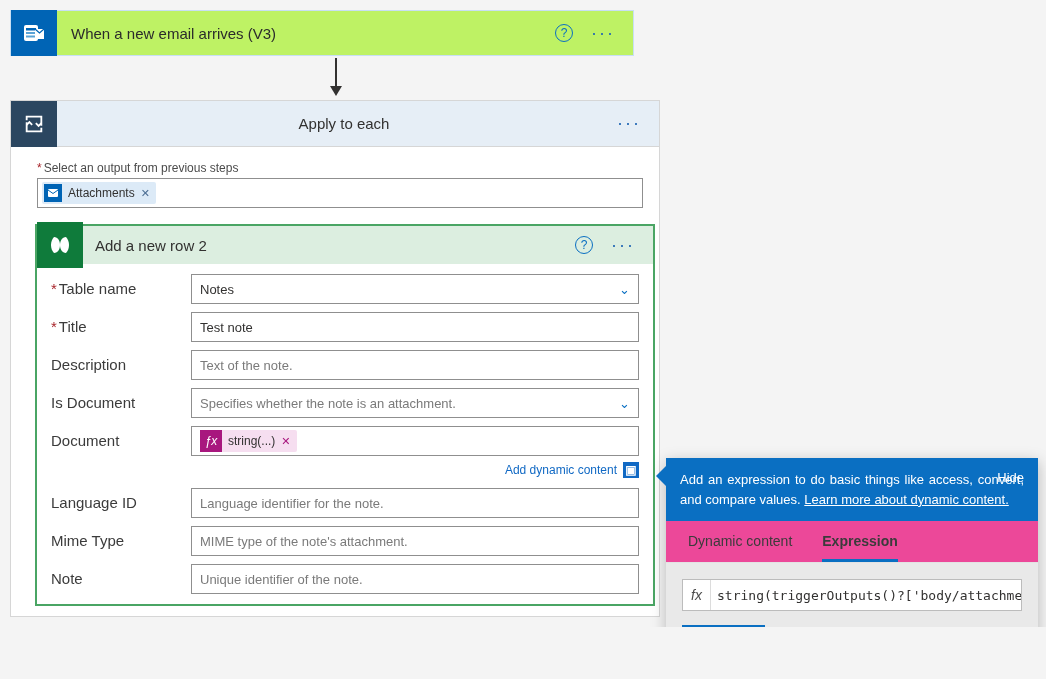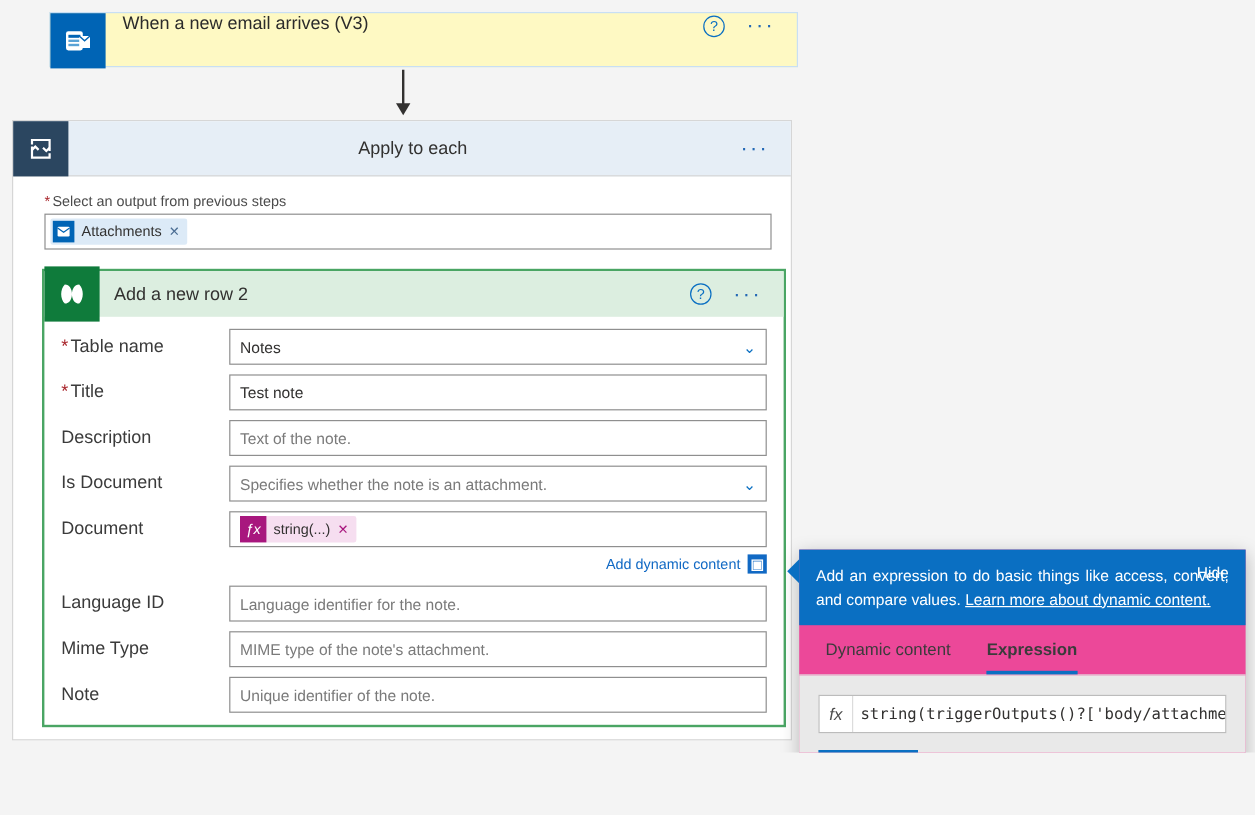--- a/index.html
+++ b/index.html
@@ -10,25 +10,25 @@
     font-family: "Segoe UI", Tahoma, sans-serif;
     font-size: 14px;
     color: #323130;
     width: 1046px;
     position: relative;
   }
 
   
   .trigger-card {
     width: 624px;
-    margin-left: 31px;
+    margin-left: 0;
     border: 1px solid #c8dff4;
-    background: #fef9c3;
+    background: #bef264;
     display: flex;
-    align-items: flex-start;
+    align-items: center;
     height: 46px;
   }
   .trigger-icon-box {
     width: 46px; height: 46px;
     background: #0064b5;
     display: flex; align-items: center; justify-content: center;
     flex-shrink: 0;
   }
   .trigger-title { flex: 1; padding-left: 14px; font-size: 15px; color: #2b2b2b; }
   .card-actions { display: flex; align-items: center; gap: 18px; padding-right: 18px; }

